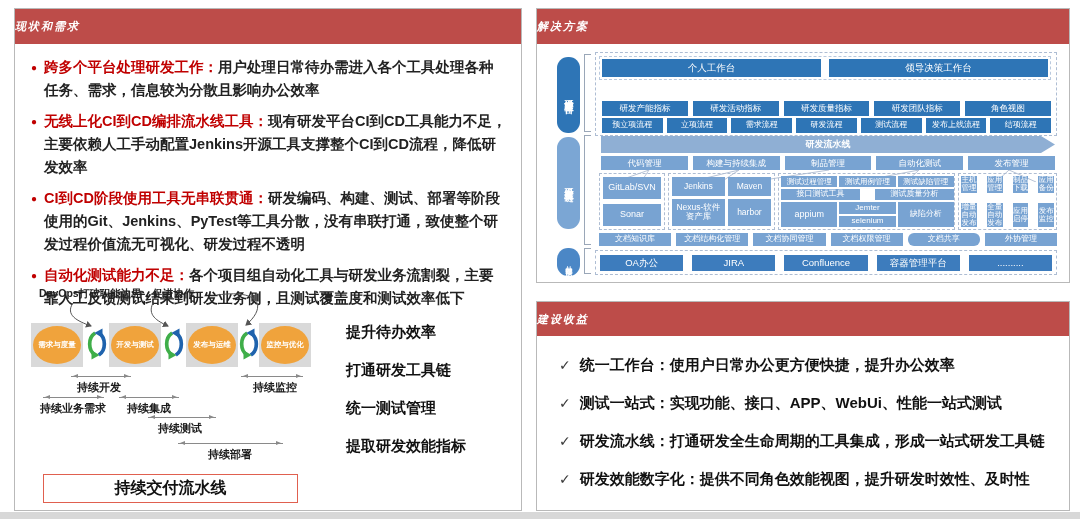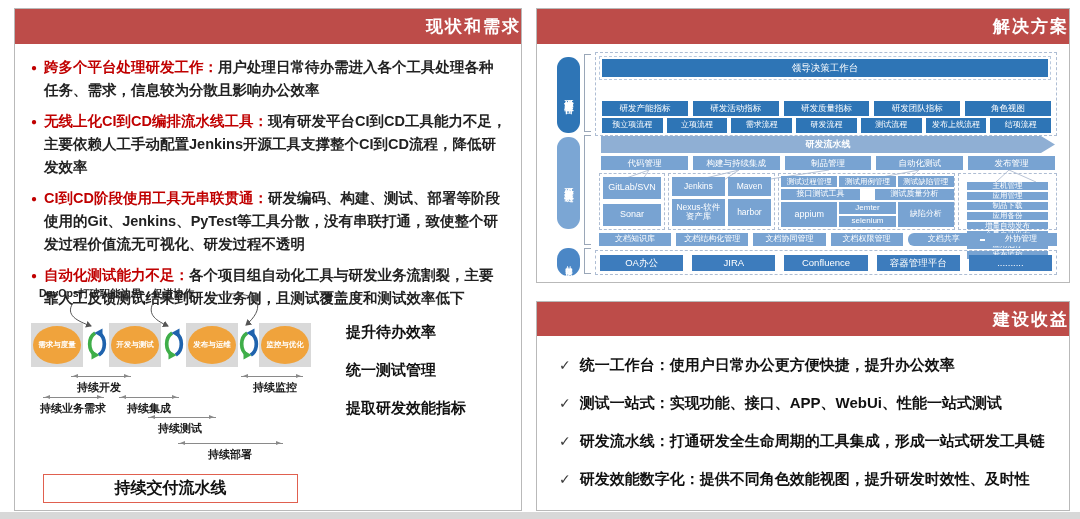--- a/index.html
+++ b/index.html
@@ -11,22 +11,22 @@
   *{margin:0;padding:0;box-sizing:border-box;}
   html,body{width:1080px;height:519px;}
   body{
     font-family:"Liberation Sans","DejaVu Sans",sans-serif;
     background:#ffffff; position:relative; overflow:hidden;
   }
   .bottom-strip{position:absolute;left:0;top:512px;width:1080px;height:7px;background:#d8d8d8;}
 
   .panel{position:absolute;background:#fff;border:1px solid #b9b9b9;}
   .panel-header{
-    background:var(--header_red); color:#fff; font-weight:700; font-size:17px;
-    letter-spacing:2px; text-align:center; display:flex;align-items:center;justify-content:flex-end;
+    background:var(--header_red); color:#fff; font-weight:700; font-size:11px;
+    letter-spacing:2px; text-align:center; display:flex;align-items:center;justify-content:flex-start;font-style:italic;
   }
 
   
   #left-panel{left:14px;top:8px;width:508px;height:503px;}
   #left-panel .panel-header{height:35px;}
   .bullets{padding:12px 14px 0 16px;}
   .bullet{
     position:relative; padding-left:13px; font-size:14.5px; font-weight:700;
     line-height:23px; color:#222; margin-bottom:8px;
   }
@@ -177,20 +177,21 @@
     <div class="darrow" style="left:133px;top:136px;width:68px;"></div>
     <div class="dlabel" style="left:143px;top:140px;">持续测试</div>
     <div class="darrow" style="left:163px;top:162px;width:105px;"></div>
     <div class="dlabel" style="left:193px;top:166px;">持续部署</div>
 
     <div class="pipeline-box">持续交付流水线</div>
 
     <div class="outcomes">
 
     <div class="outcome-item">提升待办效率</div>
+        <div class="outcome-item">打通研发工具链</div>
         <div class="outcome-item">统一测试管理</div>
         <div class="outcome-item">提取研发效能指标</div>
       </div>
   </div>
 </div>
 
 <div class="panel" id="solution-panel">
   <div class="panel-header">
     <span>解决方案</span>
   </div>
@@ -199,20 +200,21 @@
   <div class="vpill" style="top:128px;height:92px;background:var(--pill_light);font-size:9px;">研发交付工具链</div>
   <div class="vpill" style="top:239px;height:28px;background:#4b87c6;font-size:7px;">外部接口</div>
 
   <div class="bracket" style="top:45px;height:78px;"></div>
   <div class="bracket" style="top:126px;height:110px;"></div>
   <div class="bracket" style="top:239px;height:26px;"></div>
 
   <div class="dashed" style="left:58px;top:43px;width:462px;height:84px;">
     <div class="dashed hrow" style="left:3px;top:3px;width:452px;height:24px;padding:2px;gap:8px;border-color:#b9c9de;">
 
+    <div class="blue-box" style="font-size:9.5px;">个人工作台</div>
         <div class="blue-box" style="font-size:9.5px;">领导决策工作台</div>
       </div>
     <div class="hrow" style="left:6px;top:48px;width:449px;height:15px;gap:5px;">
 
     <div class="blue-box" style="font-size:8.5px;">研发产能指标</div>
         <div class="blue-box" style="font-size:8.5px;">研发活动指标</div>
         <div class="blue-box" style="font-size:8.5px;">研发质量指标</div>
         <div class="blue-box" style="font-size:8.5px;">研发团队指标</div>
         <div class="blue-box" style="font-size:8.5px;">角色视图</div>
       </div>
@@ -282,21 +284,21 @@
     <div class="hrow" style="left:2px;top:28px;width:173px;height:25px;gap:2px;">
       <div class="blue-box lblue-box" style="font-size:9px;">appium</div>
       <div style="flex:1;display:flex;flex-direction:column;gap:2px;">
         <div class="blue-box lblue-box" style="flex:1;font-size:8px;">Jemter</div>
         <div class="blue-box lblue-box" style="flex:1;font-size:8px;">selenium</div>
       </div>
       <div class="blue-box lblue-box" style="font-size:8px;">缺陷分析</div>
     </div>
   </div>
 
-  <div class="dashed toolgrid" style="left:421px;top:164px;width:99px;height:57px;grid-template-columns:1fr;gap:2px;padding:8px;">
+  <div class="dashed toolgrid" style="left:421px;top:164px;width:99px;height:57px;grid-template-columns:1fr 1fr 1fr 1fr;gap:10px;padding:2px;">
 
   <div class="blue-box lblue-box" style="font-size:7.5px;">主机管理</div>
       <div class="blue-box lblue-box" style="font-size:7.5px;">应用管理</div>
       <div class="blue-box lblue-box" style="font-size:7.5px;">制品下载</div>
       <div class="blue-box lblue-box" style="font-size:7.5px;">应用备份</div>
       <div class="blue-box lblue-box" style="font-size:7.5px;">增量自动发布</div>
       <div class="blue-box lblue-box" style="font-size:7.5px;">全量自动发布</div>
       <div class="blue-box lblue-box" style="font-size:7.5px;">应用启停</div>
       <div class="blue-box lblue-box" style="font-size:7.5px;">发布监控</div>
     </div>

